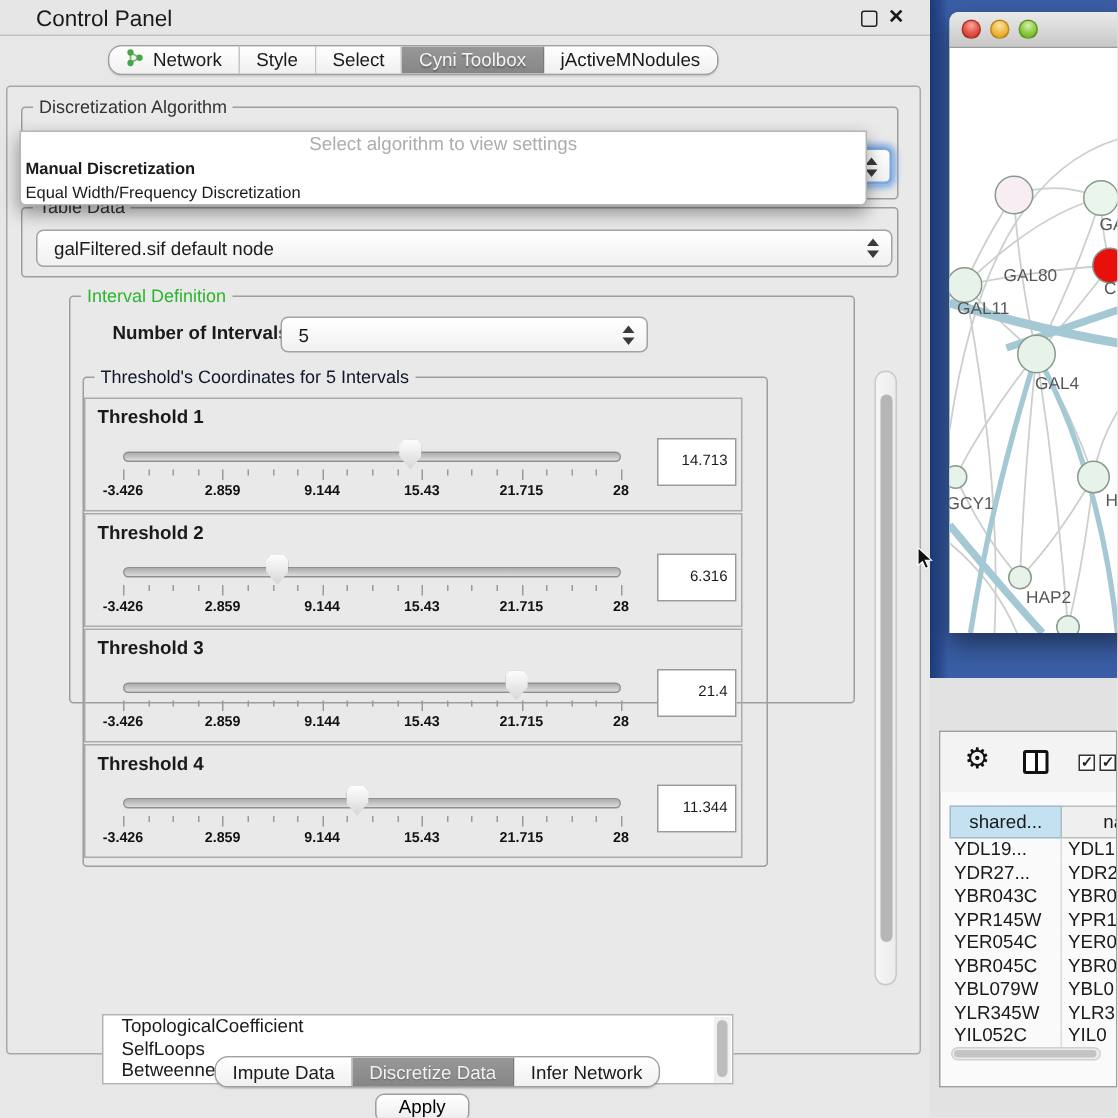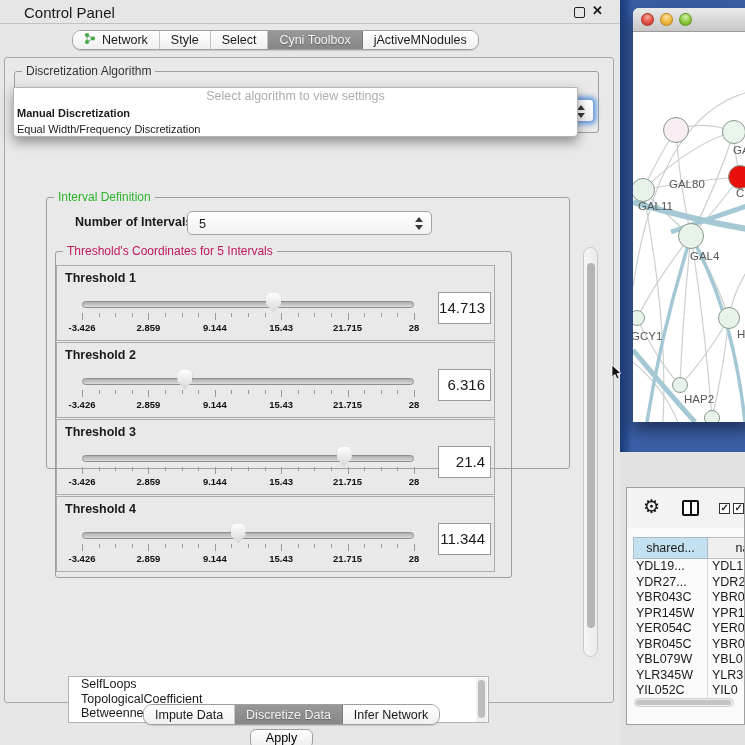--- a/index.html
+++ b/index.html
@@ -29,21 +29,21 @@
 
   .net-ic { width:13px; height:13px; }
 
   .outer-panel { position:absolute; left:4px; top:57px; width:610px; height:646px;
                  border:1px solid #A8A8A8; border-radius:3px; background:#E9E9E9; }
 
   
   .group { position:absolute; border:1px solid #9E9E9E; border-radius:3px; }
   .group > .gtitle { position:absolute; top:-8px; left:7px; background:#E9E9E9; padding:0 4px;
                      font-size:12px; white-space:nowrap; }
-  .gtitle.green { color:#2CB42C; } .gtitle.blue { color:#be185d; } .gtitle.dark { color:#333; }
+  .gtitle.green { color:#2CB42C; } .gtitle.blue { color:#0f172a; } .gtitle.dark { color:#333; }
 
   
   .combo { position:absolute; height:25px; background:linear-gradient(#FFFFFF,#F1F1F1);
            border:1px solid #A3A3A3; border-radius:5px; }
   .combo .cval { position:absolute; left:11px; top:5px; font-size:12.5px; }
   .spin { position:absolute; right:7px; top:5px; width:9px; }
   .spin i { display:block; width:0; height:0; border-left:4px solid transparent; border-right:4px solid transparent; }
   .spin .up { border-bottom:5px solid #3A3A3A; margin-bottom:3px; }
   .spin .dn { border-top:5px solid #3A3A3A; }
   .combo.focused { border:2px solid #7EA9DF; box-shadow:0 0 4px 2px rgba(110,160,225,.85); }
@@ -63,21 +63,21 @@
            border-radius:4px; background:linear-gradient(#ADADAD,#DCDCDC); }
   .thumb { position:absolute; top:27px; width:15px; height:20px;
            background:linear-gradient(#FEFEFE,#D6D6D6);
            clip-path:polygon(22% 0,78% 0,100% 20%,100% 55%,50% 100%,0 55%,0 20%);
            filter:drop-shadow(0 0 1px #7D7D7D); z-index:2; }
   .tick { position:absolute; width:1px; background:#9A9A9A; }
   .tick.minor { top:47px; height:4px; } .tick.major { top:47px; height:7px; }
   .ticklab { position:absolute; top:56px; width:44px; margin-left:-22px; text-align:center;
              font-size:9.5px; font-weight:bold; color:#111; }
   .valbox { position:absolute; left:381px; top:26px; width:53px; height:32px; background:#FFF;
-            border:1px solid #9A9A9A; font-size:15px; text-align:right; line-height:30px; padding-right:5px; }
+            border:1px solid #9A9A9A; font-size:10px; text-align:right; line-height:30px; padding-right:5px; }
 
   
   .attrlist { position:absolute; left:63px; top:618px; width:421px; height:47px; background:#FFF;
               border:1px solid #B3B3B3; overflow:hidden; }
   .attrlist .item { font-size:12.5px; height:14.5px; line-height:14.5px; padding-left:12px; white-space:nowrap; }
   .vscroll-sm { position:absolute; right:1px; top:1px; width:11px; height:44px; background:#F0F0F0; }
   .vscroll-sm .th { position:absolute; left:2px; top:2px; width:7px; height:38px; background:#BDBDBD; border-radius:4px; }
 
   
   .vscroll-main { position:absolute; left:578px; top:189px; width:15px; height:410px;
@@ -177,20 +177,30 @@
     <div class="group" style="left:9px; top:13px; width:585px; height:62px;">
       <span class="gtitle dark">Discretization Algorithm</span>
     </div>
     <div class="combo focused" style="left:18px; top:40px; width:572px;">
       <span class="spin">
           <i class="up"></i>
           <i class="dn"></i>
         </span>
     </div>
 
+    <div class="group" style="left:9px; top:80px; width:585px; height:47px;">
+      <span class="gtitle dark">Table Data</span>
+      <div class="combo" style="left:9px; top:14px; width:571px;">
+        <span class="cval">galFiltered.sif default node</span>
+        <span class="spin">
+            <i class="up"></i>
+            <i class="dn"></i>
+          </span>
+      </div>
+    </div>
 
     <div class="group" style="left:41px; top:139px; width:524px; height:272px;">
       <span class="gtitle green">Interval Definition</span>
       <span style="position:absolute; left:28px; top:17px; font-size:12.5px; font-weight:bold;">Number of Intervals</span>
       <div class="combo" style="left:140px; top:13px; width:245px; height:24px;">
         <span class="cval">5</span>
         <span class="spin">
             <i class="up"></i>
             <i class="dn"></i>
           </span>
@@ -330,22 +340,22 @@
               <div class="tick major" style="left: 357px;"></div>
               <div class="ticklab" style="left: 357px;">28</div>
               <div class="valbox">11.344</div>
             </div>
           </div>
       </div>
     </div>
 
     <div class="attrlist">
       <div id="attr-items">
+          <div class="item">TopologicalCoefficient</div>
           <div class="item">SelfLoops</div>
-          <div class="item">TopologicalCoefficient</div>
           <div class="item">BetweennessCentrality</div>
         </div>
       <div class="vscroll-sm">
           <div class="th"></div>
         </div>
     </div>
 
     <div class="vscroll-main">
         <div class="th"></div>
       </div>

